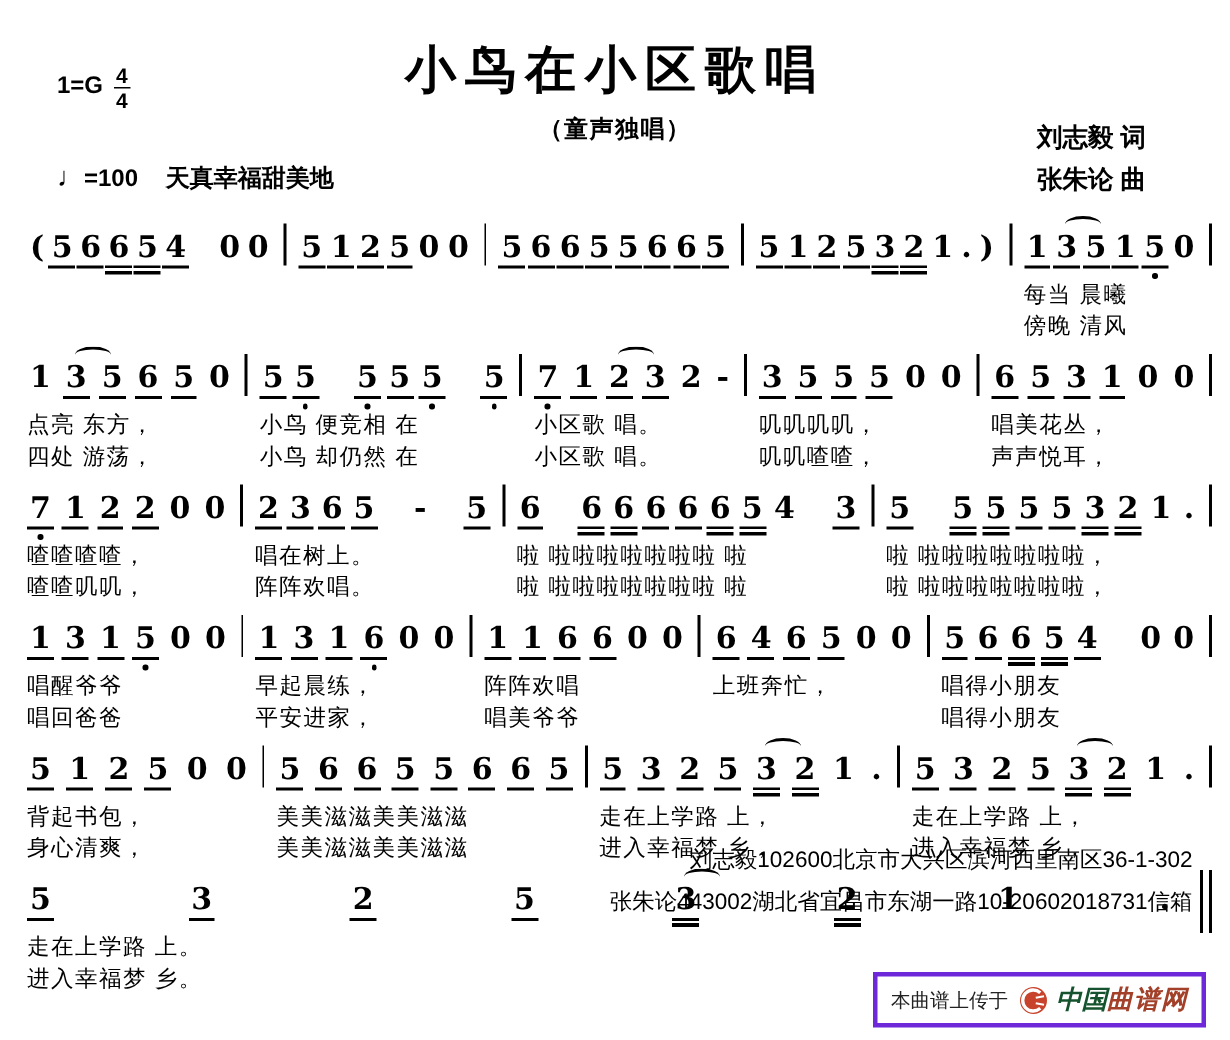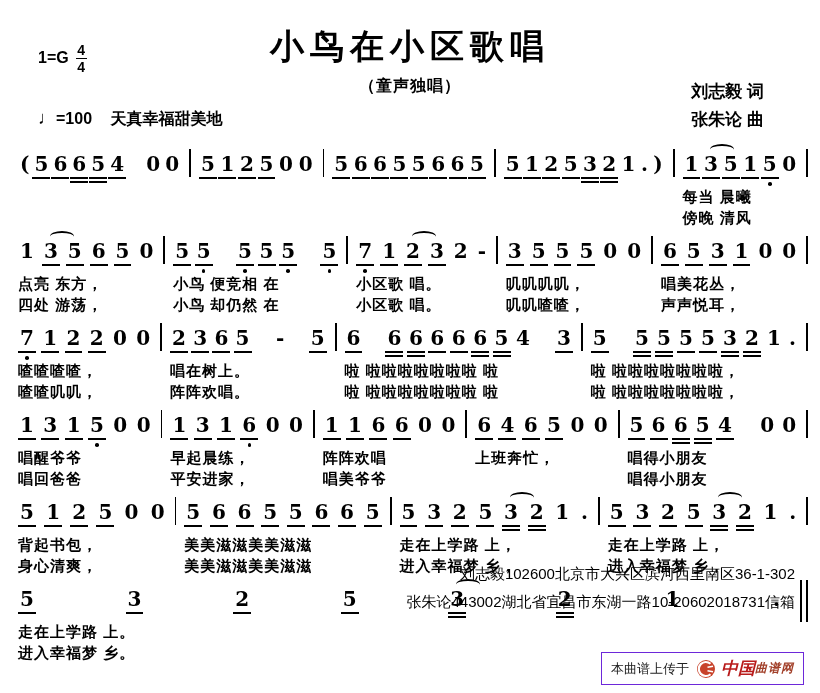--- a/index.html
+++ b/index.html
@@ -27,29 +27,29 @@
   .gap{flex:0 0 14px}
   .note{position:relative;font-family:"DejaVu Serif","Liberation Serif",serif;
     font-weight:bold;font-size:20px;line-height:24px;padding:0 1px;white-space:pre}
   .note.u1::after{content:"";position:absolute;left:-1px;right:-1px;bottom:-3px;height:1.8px;background:#000}
   .note.u2::after{content:"";position:absolute;left:-1px;right:-1px;bottom:-6.5px;height:5.4px;
     background:linear-gradient(to bottom,#000 0 1.8px,rgba(0,0,0,0) 1.8px 3.6px,#000 3.6px 5.4px)}
   .ld{position:absolute;left:50%;bottom:-10px;width:3.6px;height:3.6px;margin-left:-1.8px;border-radius:50%;background:#000}
   .slur{position:absolute;top:-8px;left:45%;width:24px;height:9px;border-top:2px solid #000;border-radius:50% 50% 0 0}
   .bar{flex:0 0 1.8px;background:#000;height:28px;margin-top:1px}
   .endbar{flex:0 0 4px;height:42px;border-left:2.5px solid #000;border-right:2.5px solid #000;margin:-3px 0 0 10px}
-  .lyr{font-size:15px;font-weight:bold;line-height:21px;min-height:21px;white-space:nowrap;padding-left:8px;letter-spacing:1px}
+  .lyr{font-size:15px;font-weight:normal;line-height:21px;min-height:21px;white-space:nowrap;padding-left:8px;letter-spacing:1px}
   .line-final .measure{flex:0 0 218px}
   
   .addresses{position:absolute;left:250px;top:560px;width:545px;text-align:right;font-size:15px;line-height:28px}
   .uploadbox{position:absolute;right:16px;bottom:8px;display:flex;align-items:center;
-    border:1px solid #6d28d9;padding:4px 9px;background:#fff}
+    border:3px solid #6d28d9;padding:4px 9px;background:#fff}
   .uploadnote{font-size:13px;color:#222;margin-right:7px}
-  .sitename1{font-family:"DejaVu Serif","Liberation Serif",serif;font-style:italic;font-weight:bold;font-size:17px;color:#b91c1c;margin-left:5px}
-  .sitename2{font-family:"DejaVu Serif","Liberation Serif",serif;font-style:italic;font-weight:bold;font-size:12px;color:#a2402a;letter-spacing:1px}
+  .sitename1{font-family:"DejaVu Serif","Liberation Serif",serif;font-style:italic;font-weight:bold;font-size:17px;color:#14532d;margin-left:5px}
+  .sitename2{font-family:"DejaVu Serif","Liberation Serif",serif;font-style:italic;font-weight:bold;font-size:17px;color:#a2402a;letter-spacing:1px}
 </style>
 </head>
 <body>
 
 <div class="keysig">
   <span>1=G</span>
   <span class="timesig">
     <span>4</span>
     <span class="fl"></span>
     <span>4</span>

